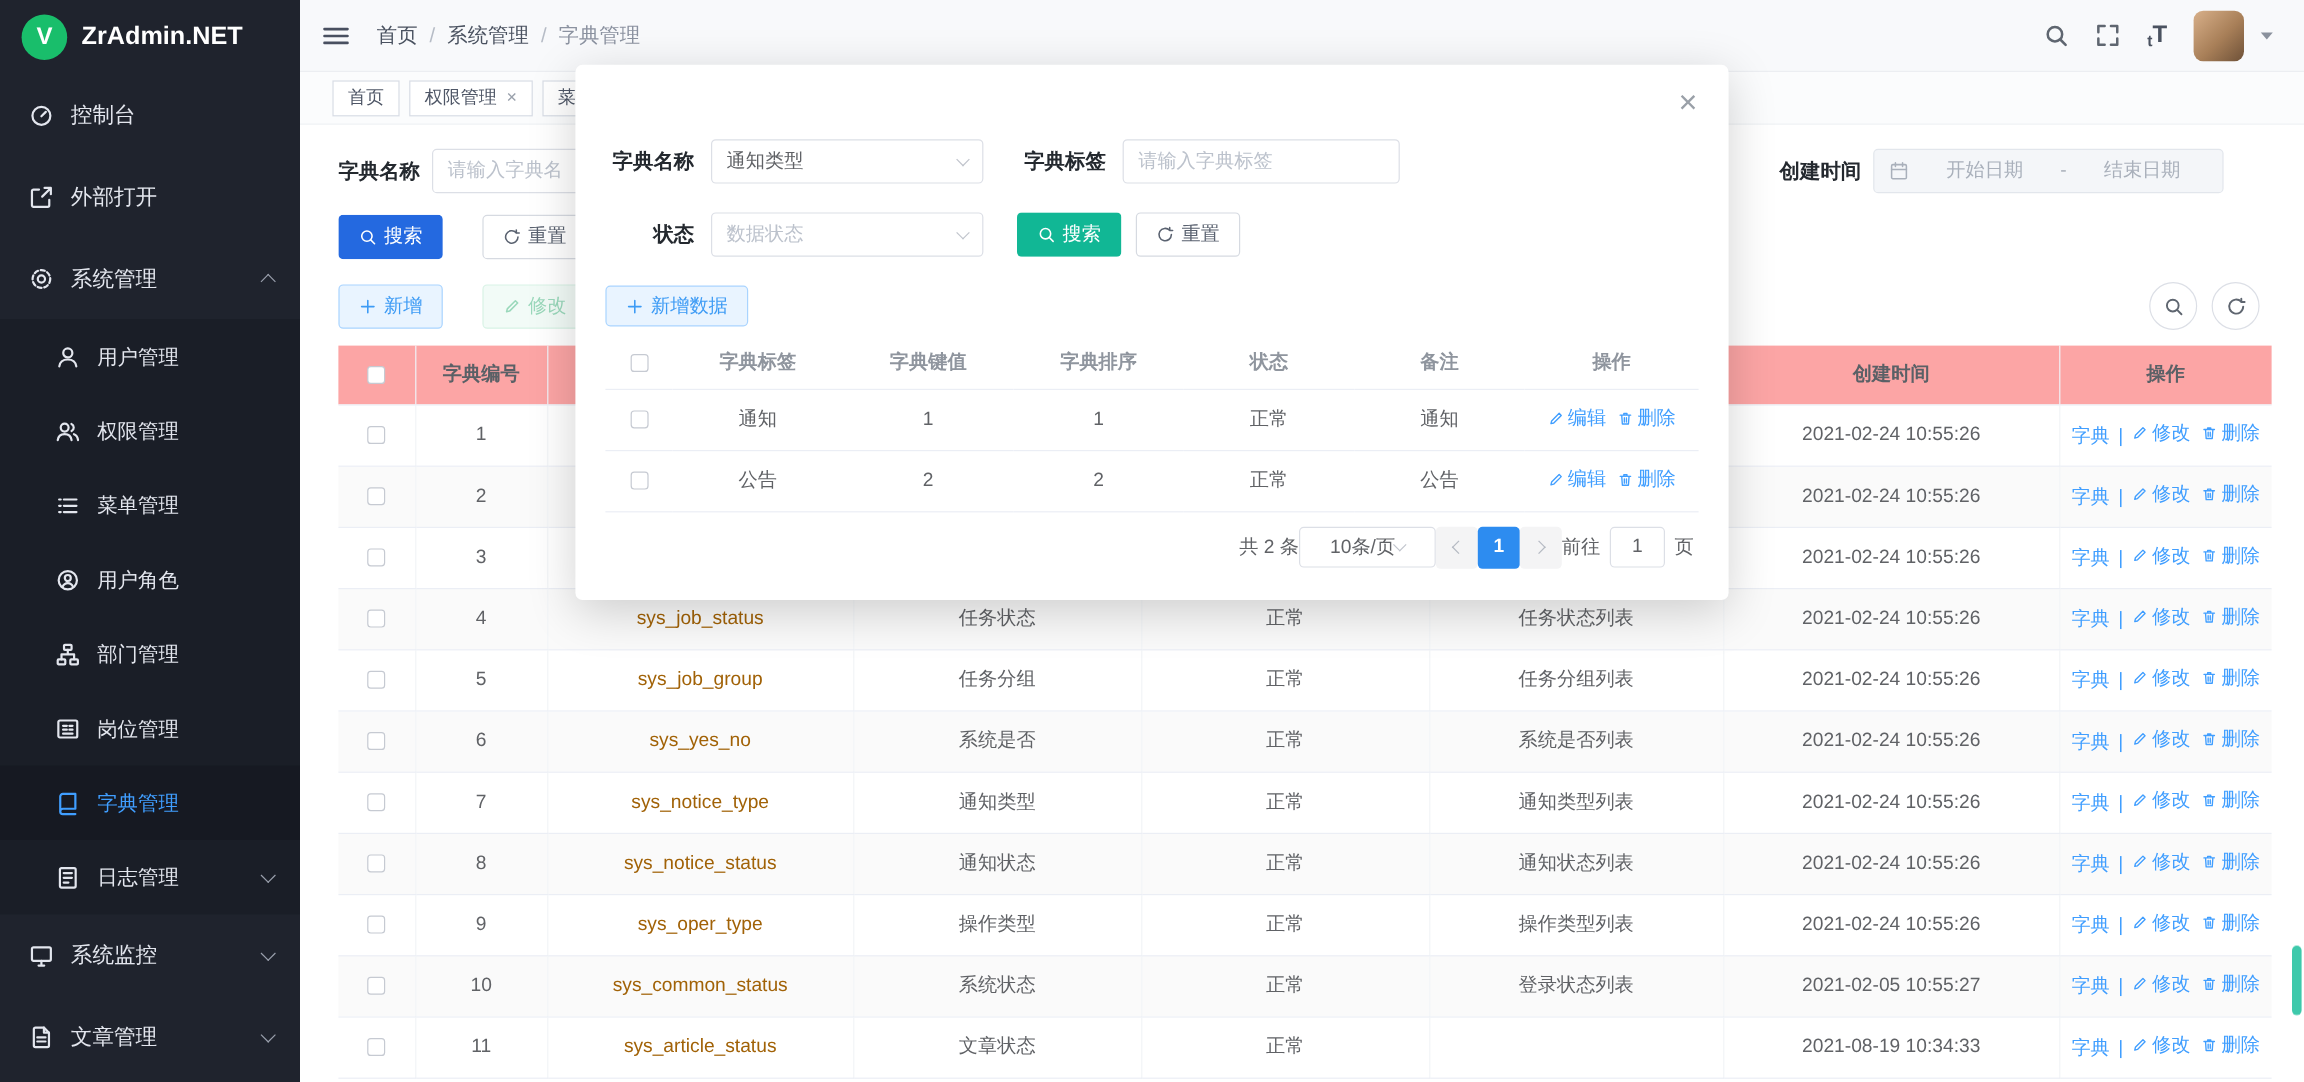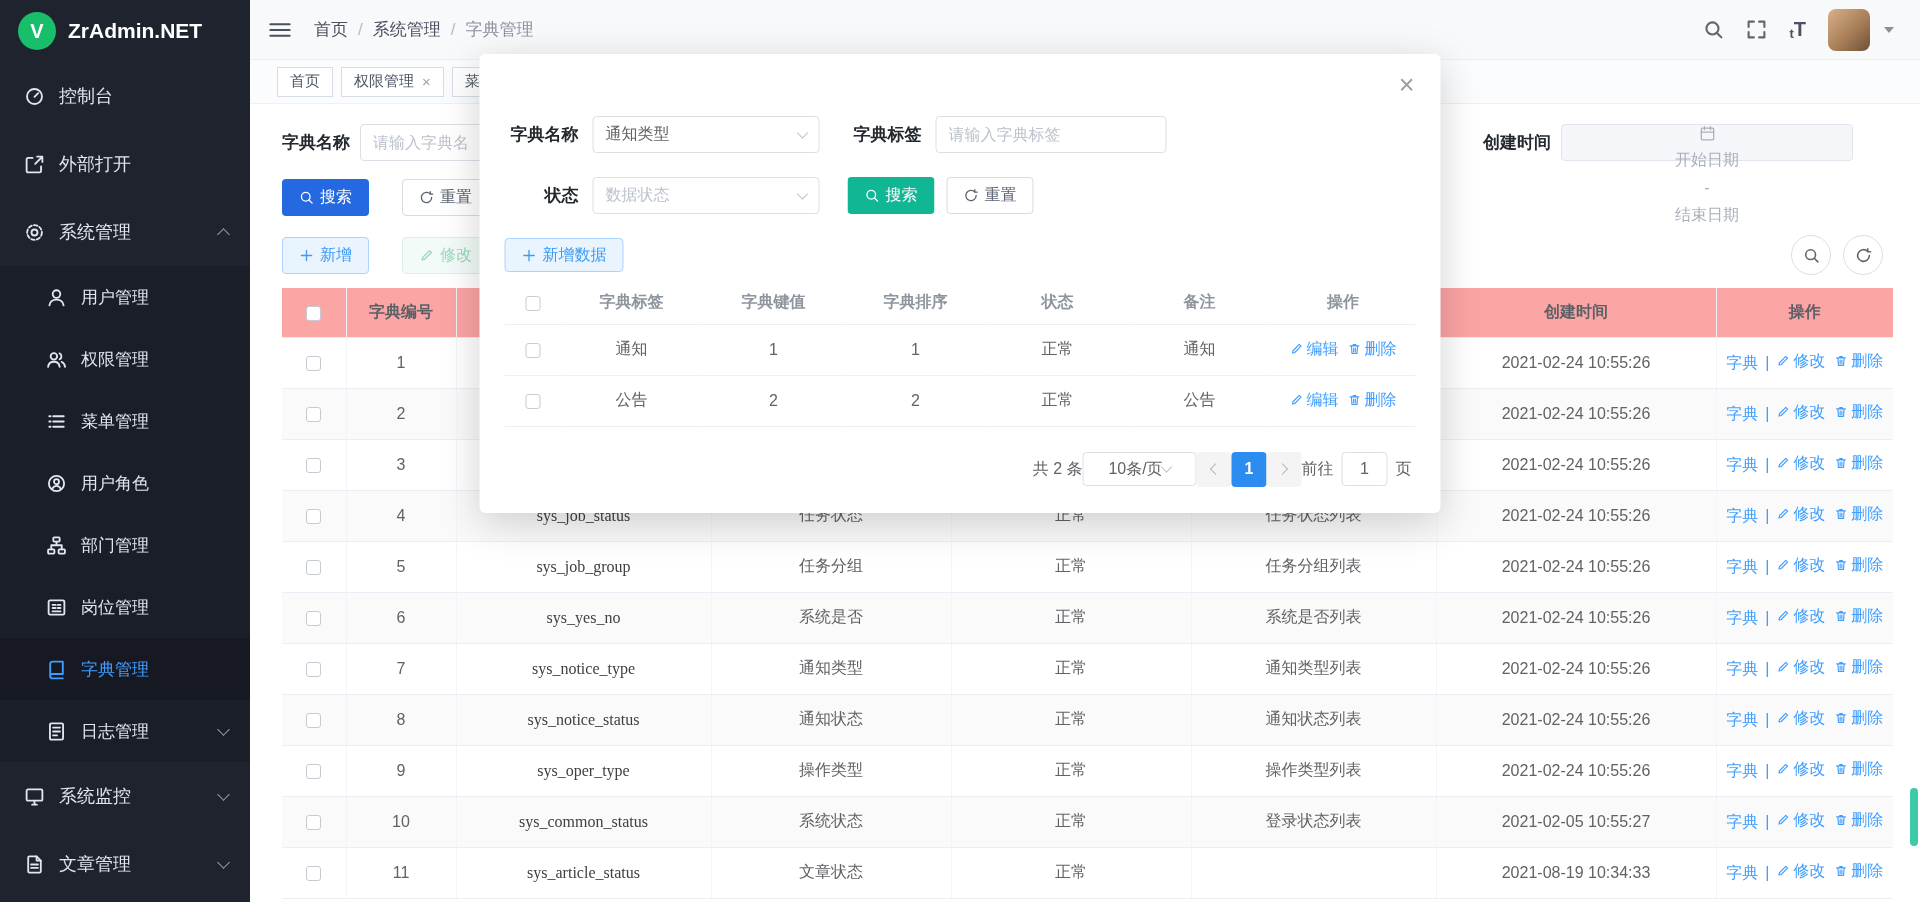--- a/index.html
+++ b/index.html
@@ -53,21 +53,21 @@
 
   
   .content { flex:1; padding:20px 27px 0 32px; overflow:hidden; background:#fff; }
   .filter-row { display:flex; align-items:center; }
   .flabel { font-size:17px; font-weight:bold; color:#24292f; margin-right:10px; white-space:nowrap; }
   .inp { width:245px; height:37px; border:1px solid #dcdfe6; border-radius:4px; padding:0 12px; font-size:16px;
          color:#606266; font-family:inherit; background:#fff; }
   .inp::placeholder { color:#bcc2cc; }
   .right-filter { margin-left:auto; display:flex; align-items:center; margin-right:40px; }
   .daterange { width:292px; height:37px; background:#f4f6f9; border:1px solid #e2e6ec; border-radius:4px;
-               display:flex; align-items:center; padding:0 12px; gap:8px; color:#a9b0bb; font-size:16px; cursor:pointer;flex-direction:column; }
+               display:flex; align-items:center; padding:0 12px; gap:8px; color:#a9b0bb; font-size:16px; cursor:pointer; }
   .cal { width:17px; height:17px; display:inline-flex; flex:none; }
   .cal svg { width:100%; height:100%; stroke-width:1.2; }
   .dr-part { flex:1; text-align:center; white-space:nowrap; }
 
   .btn { height:37px; display:inline-flex; align-items:center; justify-content:center; gap:6px; border-radius:4px;
          font-size:16px; padding:0 16px; border:1px solid transparent; cursor:pointer; font-family:inherit; white-space:nowrap; }
   .btn svg { width:15px; height:15px; flex:none; }
   .btn-primary { background:#2469e0; color:#fff; }
   .btn-plain { background:#fff; border-color:#d6dae1; color:#5a6270; }
   .btn-blue-plain { background:#e9f4ff; border-color:#a9d4ff; color:#3d9bf5; }
@@ -84,21 +84,21 @@
   
   table { border-collapse:collapse; width:100%; table-layout:fixed; }
   .main-table { margin-top:13px; }
   .main-table th { background:#fca5a5; height:49px; font-size:16px; color:#5a6066; font-weight:bold;
                    border-bottom:1px solid #ebeef5; border-right:1px solid #eff1f5; }
   .main-table th:last-child { border-right:none; }
   .main-table td { height:51px; text-align:center; font-size:16px; color:#606266;
                    border-bottom:1px solid #ebeef5; border-right:1px solid #f2f4f7; overflow:hidden; white-space:nowrap; }
   .main-table td:last-child { border-right:none; }
   .main-table tbody tr:nth-child(even) { background:#fafafa; }
-  a.lnk { color:#404040; text-decoration:none; cursor:pointer;font-family:Liberation Serif, serif; }
+  a.lnk { color:#a16207; text-decoration:none; cursor:pointer; }
   .cb { display:inline-block; width:15px; height:15px; border:1px solid #c6cad2; border-radius:3px; background:#fff;
         vertical-align:middle; cursor:pointer; }
   .ops { white-space:nowrap; }
   .ops a { color:#409eff; text-decoration:none; cursor:pointer; display:inline-flex; align-items:center; gap:3px; }
   .ops a + a { margin-left:9px; }
   .ops svg { width:14px; height:14px; stroke-width:1.3; }
   .opsep { color:#409eff; margin:0 7px 0 7px; }
 
   
   .dialog { position:absolute; top:54px; left:50%; transform:translateX(-50%); width:961px; background:#fff;
@@ -110,21 +110,21 @@
   .dselect { width:227px; height:37px; border:1px solid #dcdfe6; border-radius:4px; display:flex; align-items:center;
              justify-content:space-between; padding:0 12px; font-size:16px; color:#606266; cursor:pointer; background:#fff; }
   .ph { color:#bcc2cc; }
   .schev { width:8px; height:8px; border-right:1.5px solid #c0c4cc; border-bottom:1.5px solid #c0c4cc;
            transform:rotate(45deg); margin-top:-4px; flex:none; }
   .gap28 { width:28px; flex:none; }
   .dinput { width:231px; }
   .addbtn-row { margin:24px 0 10px; }
   .dialog-table th { height:42px; font-size:16px; color:#8f959e; font-weight:bold; border-bottom:1px solid #ebeef5; }
   .dialog-table td { height:51px; text-align:center; font-size:16px; color:#606266; border-bottom:1px solid #ebeef5; }
-  .pagination { margin-top:25px; display:flex; align-items:center; justify-content:flex-end; gap:0;
+  .pagination { margin-top:12px; display:flex; align-items:center; justify-content:flex-end; gap:0;
                 font-size:16px; color:#606266; padding-right:4px; }
   .psize { width:114px; height:34px; border:1px solid #dcdfe6; border-radius:4px; display:flex; align-items:center;
            justify-content:center; padding:0 10px; cursor:pointer; }
   .pbtn { width:35px; height:35px; border-radius:4px; background:#f4f4f5; display:flex; align-items:center;
           justify-content:center; cursor:pointer; }
   .pbtn .schev { margin:0; border-color:#b4b9c2; }
   .schev.left { transform:rotate(135deg); margin-left:3px; }
   .schev.right { transform:rotate(-45deg); margin-right:3px; }
   .pcur { width:35px; height:35px; border-radius:4px; background:#2d8cf0; color:#fff; font-weight:bold;
           display:flex; align-items:center; justify-content:center; cursor:pointer; }

